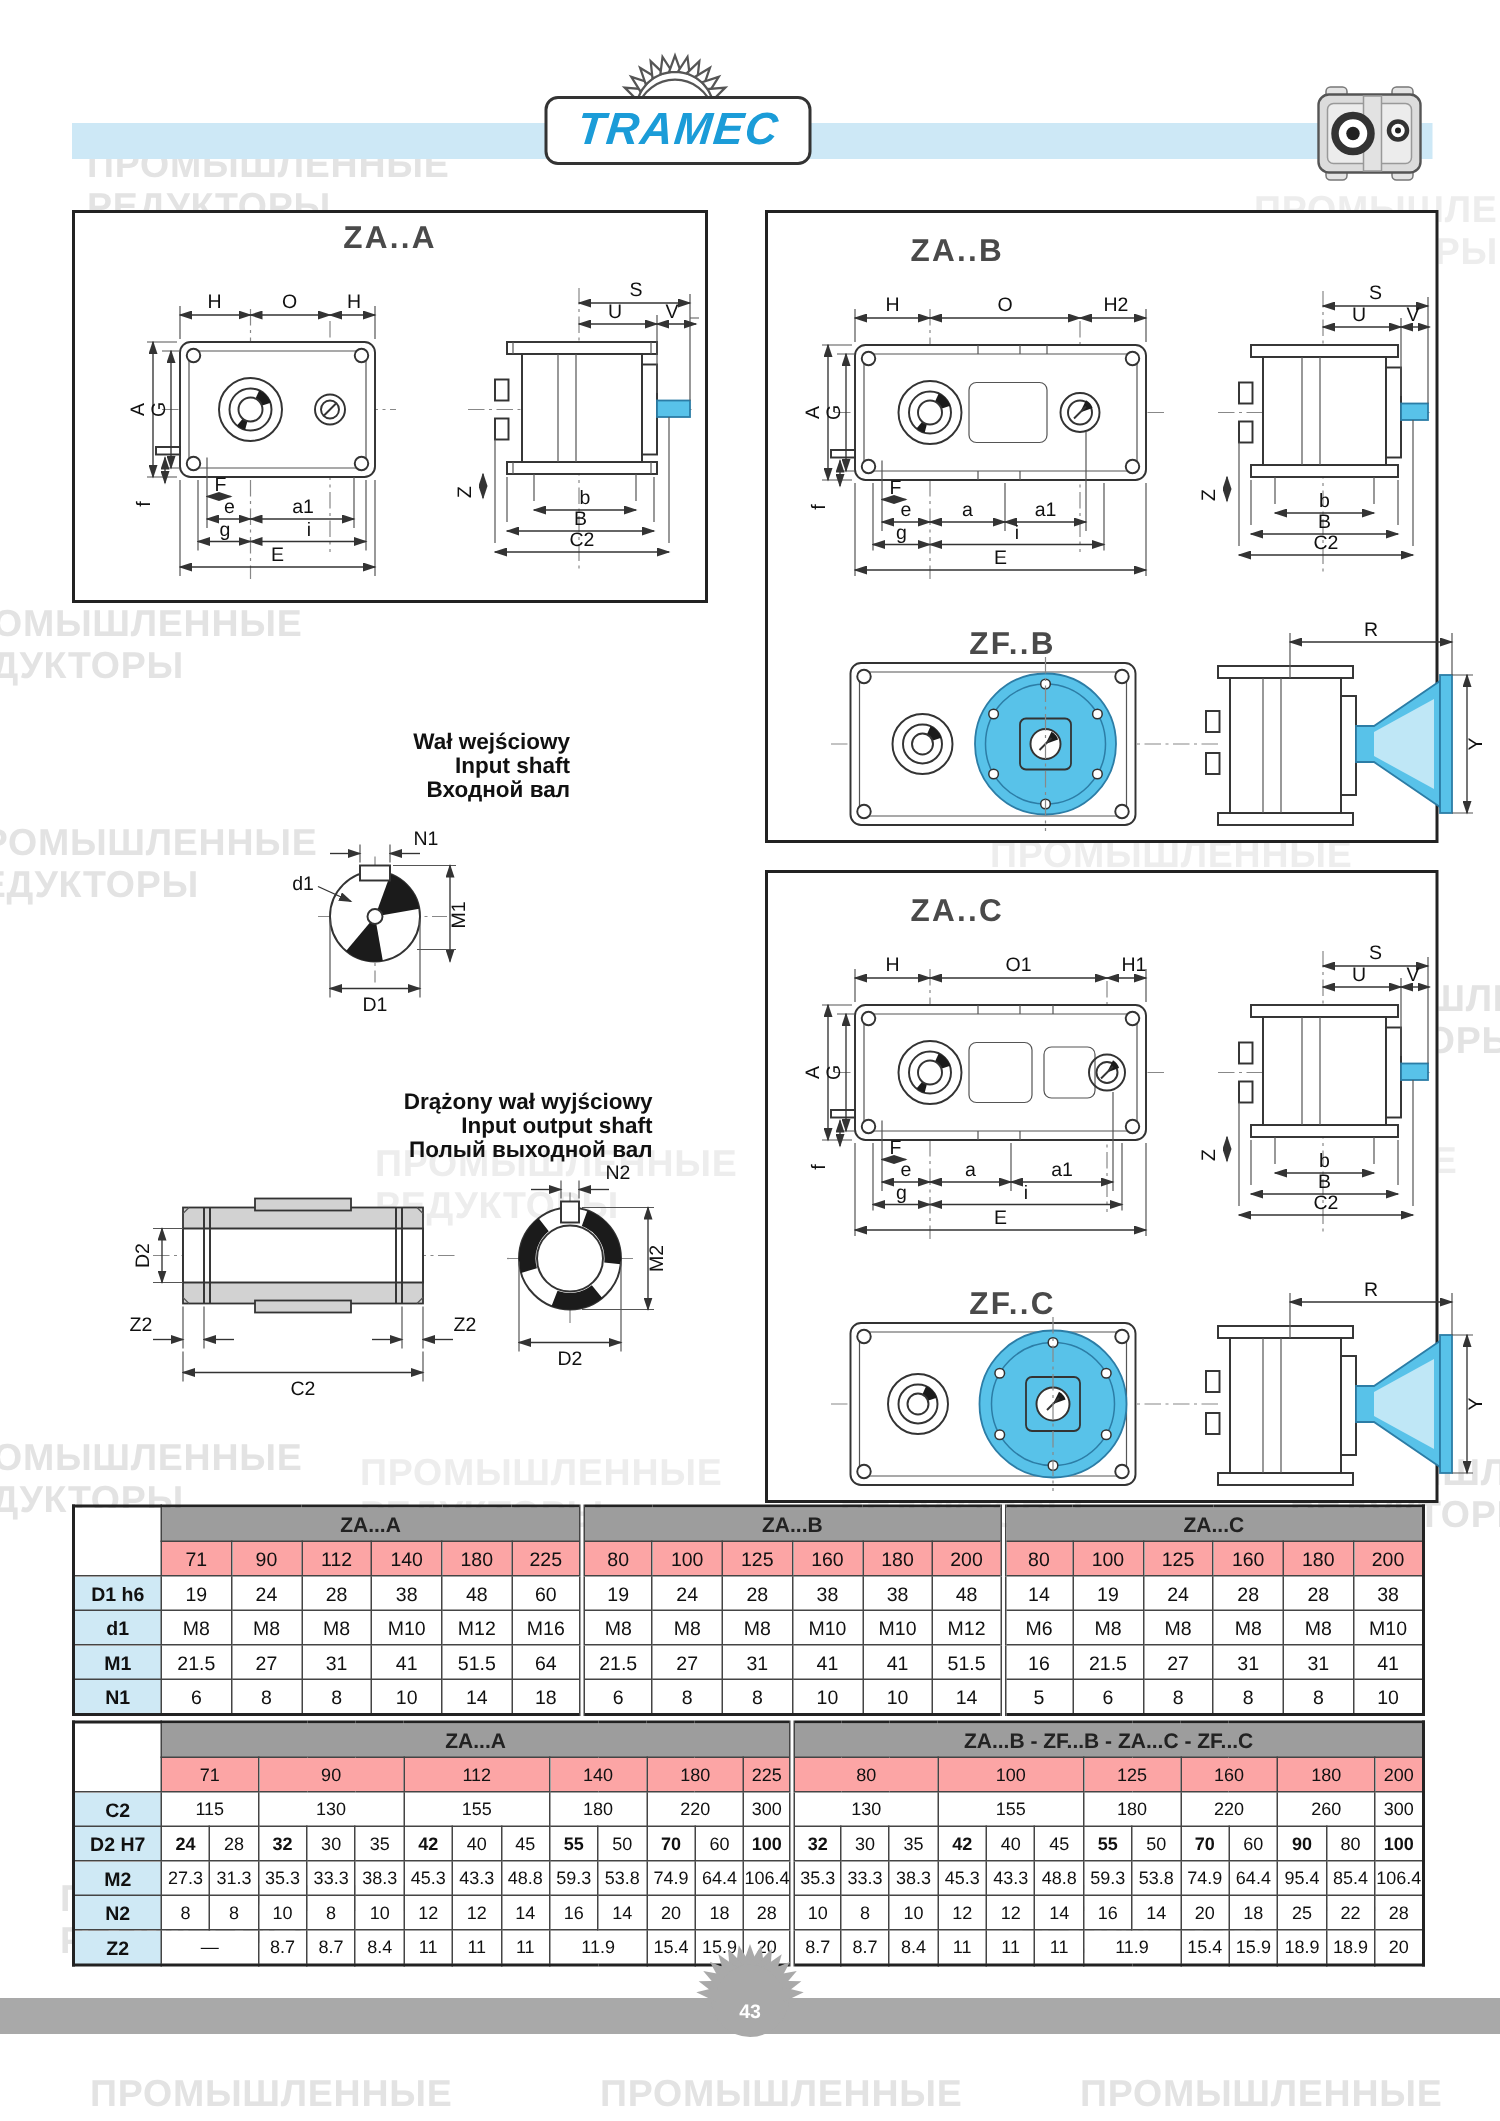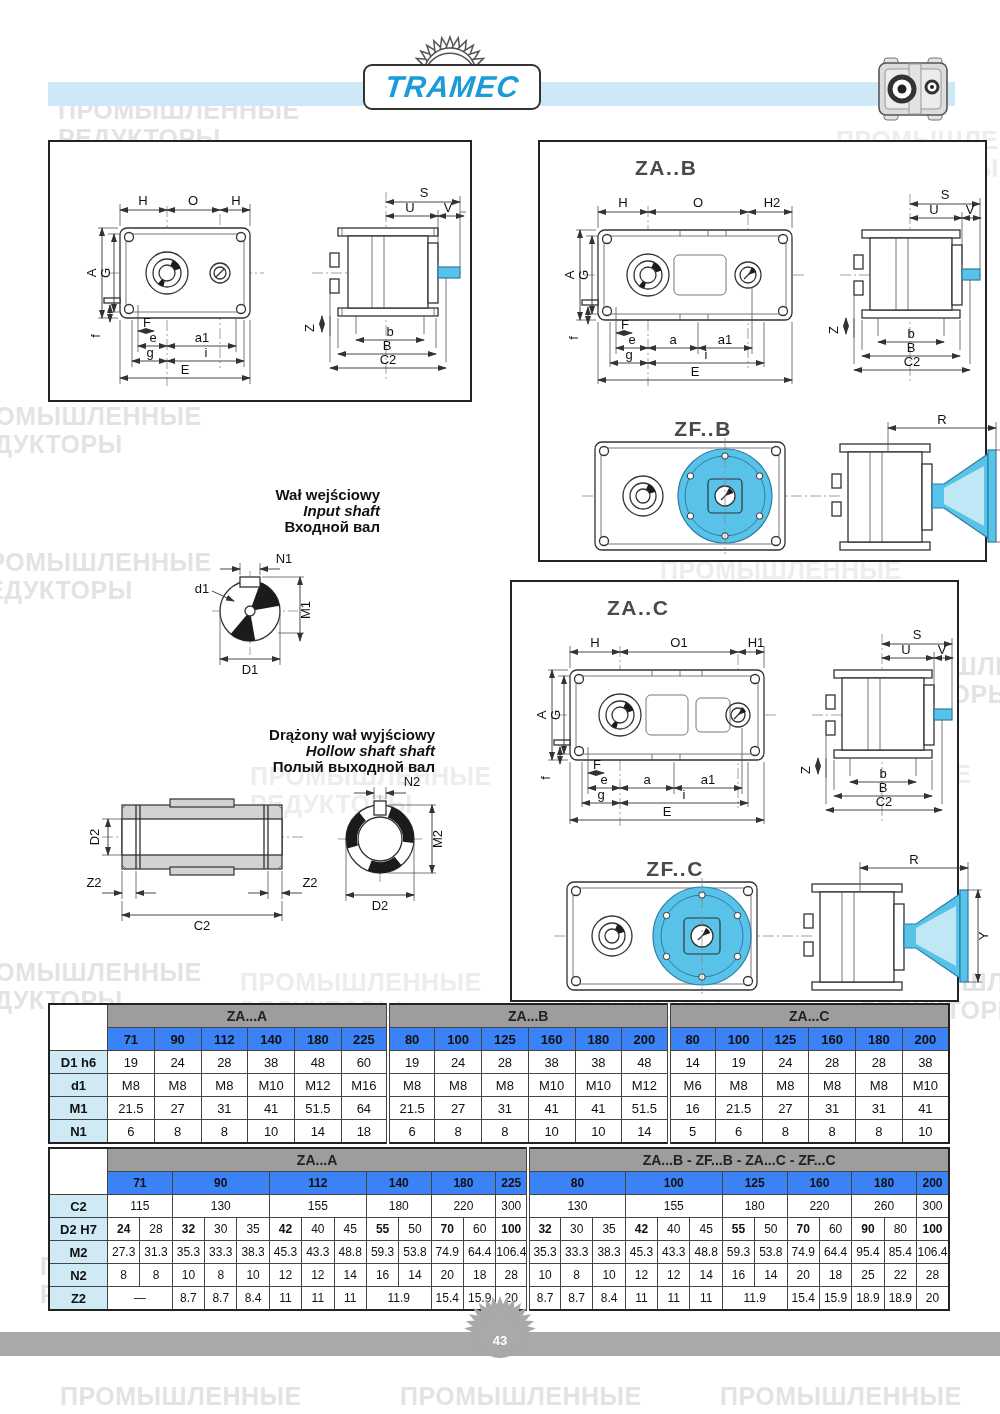--- a/index.html
+++ b/index.html
@@ -16,21 +16,21 @@
             border:2.5px solid #333;border-radius:9px;display:flex;align-items:center;
             justify-content:center;z-index:3;}
   .logo-text{font-style:italic;font-weight:bold;font-size:30px;color:#1b9cd8;
              letter-spacing:1px;transform:skewX(-6deg);}
   
   .dbox{border:2px solid #222;background:#fff;z-index:1;}
   .ptitle{position:absolute;font-weight:bold;font-size:21px;color:#4a4a4a;
           letter-spacing:1.5px;z-index:2;}
   .shaft-head{position:absolute;text-align:right;z-index:2;font-size:15px;
               line-height:16px;font-weight:bold;}
-  .shaft-head .it{font-style:italic;}
+  .shaft-head .it{}
   
   svg{overflow:visible;}
   .st0{fill:none;stroke:#333;stroke-width:1.3;}
   .st1{fill:#fff;stroke:#333;stroke-width:1.3;}
   .thin{fill:none;stroke:#555;stroke-width:.8;}
   .ext{fill:none;stroke:#555;stroke-width:.8;}
   .cl{fill:none;stroke:#888;stroke-width:.8;stroke-dasharray:11 3 2 3;}
   .dim{fill:none;stroke:#333;stroke-width:.9;}
   .dt{font:13px "Liberation Sans",sans-serif;fill:#111;}
   .ttl{font:bold 21px "Liberation Sans",sans-serif;fill:#4a4a4a;letter-spacing:1.5px;}
@@ -40,21 +40,21 @@
   .gray{fill:#d2d2d2;stroke:#333;stroke-width:1.2;}
   
   .tblwrap{z-index:1;}
   table{border-collapse:collapse;table-layout:fixed;width:902px;border:2px solid #222;}
   td{border:1px solid #444;text-align:center;padding:0;height:22px;font-size:13px;
      background:#fff;white-space:nowrap;overflow:hidden;}
   #table1 td:first-child{width:57px;}
   #table2 td:first-child{width:57px;}
   #table2 td{font-size:12px;height:22px;}
   .gh{background:#9d9d9d;font-weight:bold;color:#222;font-size:14px !important;}
-  .sz{background:#3b82f6;font-weight:bold;}
+  .sz{background:#fca5a5;font-weight:normal;}
   .lbl{background:#cfe9f5;font-weight:bold;font-size:13px !important;}
   .corner{background:#fff;}
   .d{background:#fff;}
   .b{font-weight:bold;}
   .sep{border-left:4px double #444;}
   
   .footbar{left:0;top:1332px;width:1000px;height:24px;background:#a9a9a9;z-index:1;}
   .pagegear{left:425px;top:1294px;z-index:2;}
   .pagenum{font:bold 13px "Liberation Sans",sans-serif;fill:#fff;}
 </style>
@@ -114,20 +114,21 @@
   <rect x="3" y="7" width="68" height="52" rx="7" fill="#dcdcdc" stroke="#555" stroke-width="1.6"></rect>
   <rect x="9" y="13" width="56" height="40" rx="4" fill="#ececec" stroke="#999" stroke-width="1"></rect>
   <rect x="33" y="8" width="12" height="50" fill="#e2e2e2" stroke="#999" stroke-width="1"></rect>
   <circle cx="26" cy="33" r="12" fill="#fff" stroke="#333" stroke-width="5"></circle>
   <circle cx="26" cy="33" r="4.5" fill="#222"></circle>
   <circle cx="56" cy="31" r="6" fill="#fff" stroke="#333" stroke-width="3"></circle>
   <circle cx="56" cy="31" r="2" fill="#222"></circle>
 </svg>
 
 <div class="abs dbox" style="left:48px;top:140px;width:420px;height:258px;">
+  <div class="ptitle" style="left:0;top:5px;width:100%;text-align:center;">ZA..A</div>
   <svg class="abs" style="left:0;top:26px;" width="416" height="228" viewBox="0 0 416 228">
     <defs>
         <marker id="mA" markerWidth="9" markerHeight="6" refX="8" refY="3" orient="auto-start-reverse" markerUnits="userSpaceOnUse">
           <path d="M0,0L9,3L0,6Z" fill="#333"></path>
         </marker>
       </defs>
 
     <path class="cl" d="M58,105 H214"></path>
       <path class="cl" d="M117,38 V218"></path>
       <path class="cl" d="M170,46 V200"></path>
@@ -196,21 +197,21 @@
     <text class="dt" x="264" y="160" text-anchor="middle" transform="rotate(-90 264 160)">Z</text>
     <line class="dim" x1="306" y1="172" x2="374" y2="172" marker-start="url(#mA)" marker-end="url(#mA)"></line>
     <text class="dt" x="340" y="168" text-anchor="middle">b</text>
     <line class="dim" x1="288" y1="186" x2="386" y2="186" marker-start="url(#mA)" marker-end="url(#mA)"></line>
     <text class="dt" x="337" y="182" text-anchor="middle">B</text>
     <line class="dim" x1="280" y1="200" x2="396" y2="200" marker-start="url(#mA)" marker-end="url(#mA)"></line>
     <text class="dt" x="338" y="196" text-anchor="middle">C2</text>
   </svg>
 </div>
 
-<div class="abs dbox" style="left:510px;top:140px;width:445px;height:418px;margin-left:28px;">
+<div class="abs dbox" style="left:510px;top:140px;width:445px;height:418px;">
   <div class="ptitle" style="left:95px;top:14px;">ZA..B</div>
   <svg class="abs" style="left:0;top:30px;" width="441" height="240" viewBox="0 0 441 240">
     <defs>
         <marker id="mB" markerWidth="9" markerHeight="6" refX="8" refY="3" orient="auto-start-reverse" markerUnits="userSpaceOnUse">
           <path d="M0,0L9,3L0,6Z" fill="#333"></path>
         </marker>
       </defs>
     <path class="cl" d="M44,103 H266"></path>
       <path class="cl" d="M108,34 V214"></path>
       <path class="cl" d="M208,42 V196"></path>
@@ -498,21 +499,21 @@
   <line class="dim" x1="62" y1="58" x2="84" y2="68" marker-end="url(#mI)"></line>
   <text class="dt" x="52" y="60" text-anchor="middle">d1</text>
   <line class="dim" x1="150" y1="44" x2="150" y2="108" marker-start="url(#mI)" marker-end="url(#mI)"></line>
   <text class="dt" x="160" y="77" text-anchor="middle" transform="rotate(-90 160 77)">M1</text>
   <line class="dim" x1="70" y1="126" x2="130" y2="126" marker-start="url(#mI)" marker-end="url(#mI)"></line>
   <text class="dt" x="100" y="141" text-anchor="middle">D1</text>
 </svg>
 
 <div class="shaft-head" style="left:105px;top:727px;width:330px;">
   <div>Drążony wał wyjściowy</div>
-  <div class="it">Hollow shaft shaft</div>
+  <div class="it">Input output shaft</div>
   <div>Полый выходной вал</div>
 </div>
 <svg class="abs" style="left:58px;top:775px;z-index:1;" width="410" height="192" viewBox="0 0 410 192">
   <defs>
       <marker id="mH" markerWidth="9" markerHeight="6" refX="8" refY="3" orient="auto-start-reverse" markerUnits="userSpaceOnUse">
         <path d="M0,0L9,3L0,6Z" fill="#333"></path>
       </marker>
     </defs>
   <path class="cl" d="M44,62 H246"></path>
   <rect class="gray" x="64" y="30" width="160" height="64"></rect>

